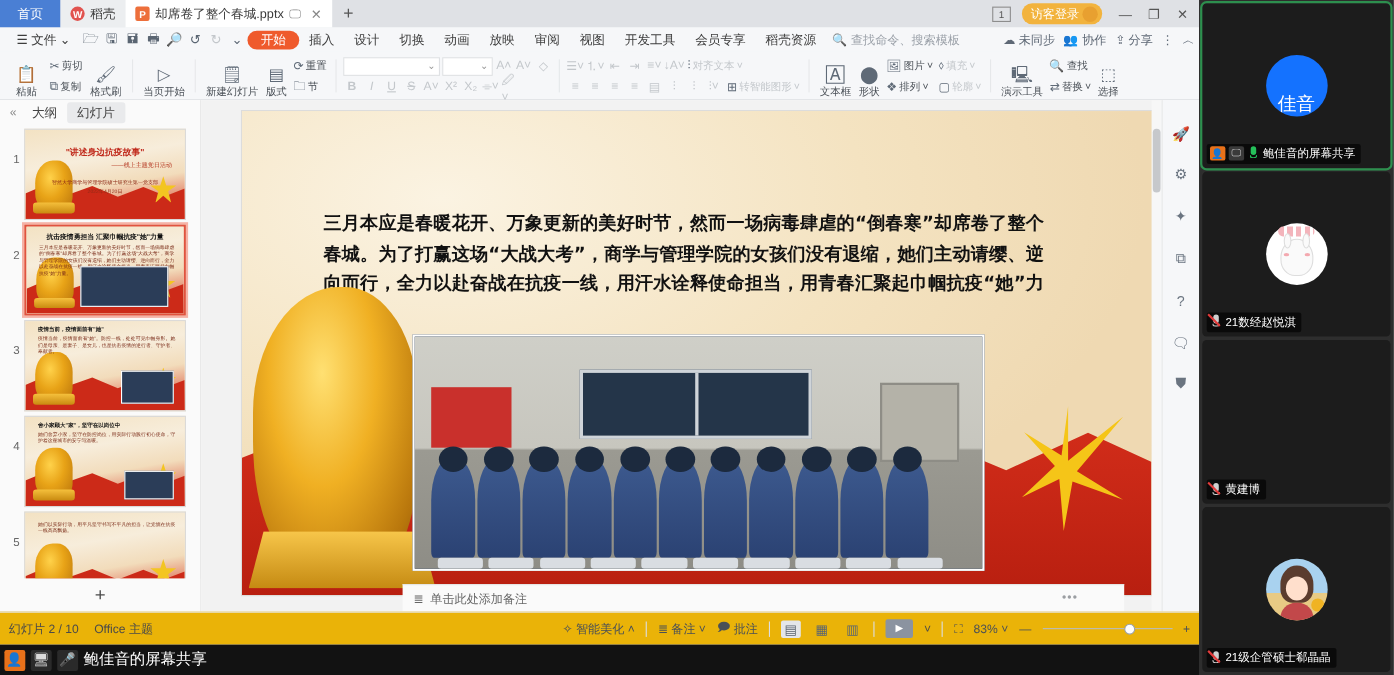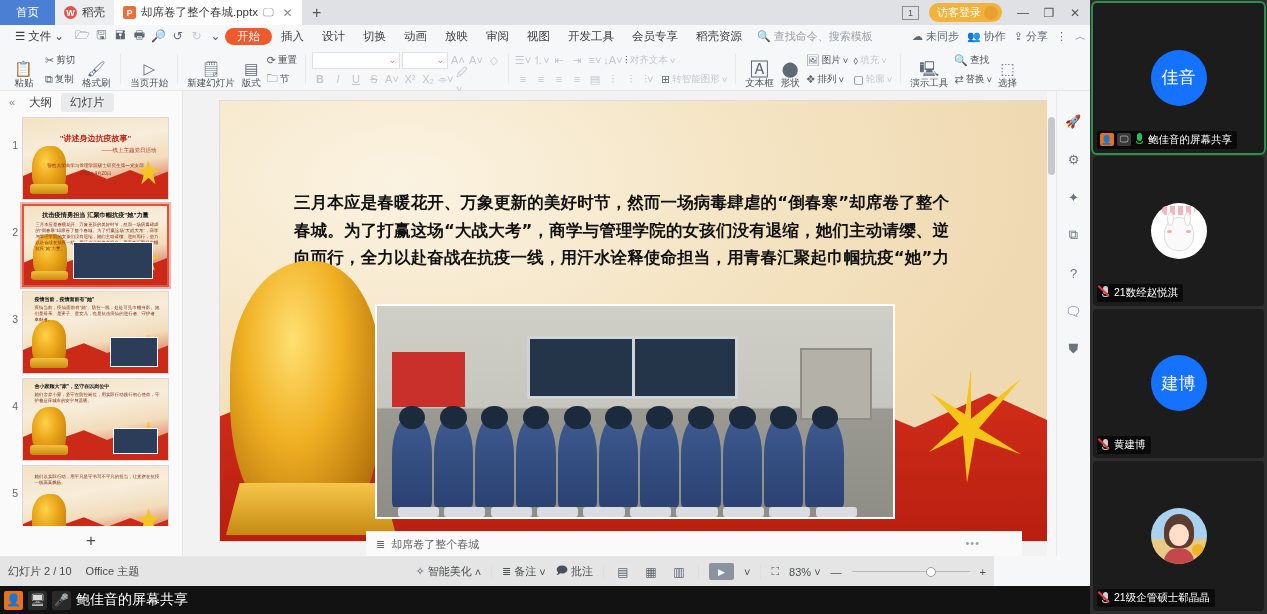--- a/index.html
+++ b/index.html
@@ -119,21 +119,21 @@
       border-left:6px solid #555; border-bottom:8px solid transparent; border-right:4px solid transparent; transform:rotate(-18deg);}
 
   .notesbar{ position:absolute; left:183px; right:34px; bottom:0; height:25px; background:#fafafa; border-top:1px solid #e5e5e5; display:flex; align-items:center; gap:6px; padding-left:10px; font-size:11px; color:#666;}
   .dots3{ position:absolute; right:42px; bottom:7px; letter-spacing:1px; color:#9b9ea2; font-size:11px;}
 
   
   .rail { position:absolute; right:0; top:0; width:34px; height:100%; background:#f6f7f9; border-left:1px solid #e8e8e8; display:flex; flex-direction:column; align-items:center; gap:18px; padding-top:20px;}
   .railico { width:20px; height:20px; display:flex; align-items:center; justify-content:center; color:#6a7480; font-size:13px;}
 
   
-  .statusbar{ position:absolute; left:0; bottom:28px; width:994px; height:30px; background:#e5e5e5; border-top:1px solid #e6e8ea; display:flex; align-items:center; padding:0 8px; font-size:11px; color:#4a4a4a; gap:14px;}
+  .statusbar{ position:absolute; left:0; bottom:28px; width:1090px; height:30px; background:#eab308; border-top:1px solid #e6e8ea; display:flex; align-items:center; padding:0 8px; font-size:11px; color:#4a4a4a; gap:14px;}
   .st-right{ margin-left:auto; display:flex; align-items:center; gap:10px;}
   .st-item{ display:flex; align-items:center; gap:3px; color:#4a5057;}
   .vsep{ width:1px; height:14px; background:#dcdee1;}
   .viewbtn{ width:18px;height:16px; display:flex;align-items:center;justify-content:center; color:#5b6571; font-size:12px;}
   .viewbtn.sel{ background:#e4e6e9; border-radius:2px;}
   .playbtn{ width:25px;height:17px;background:#8b93a0;color:#fff; display:flex;align-items:center;justify-content:center; font-size:9px; border-radius:2px;}
   .zoomslider{ position:relative; width:118px; height:14px; display:flex; align-items:center;}
   .zs-track{ position:absolute; left:0; right:0; height:1px; background:#b8bcc1;}
   .zs-knob{ position:absolute; left:74px; width:10px; height:10px; border-radius:50%; background:#fff; border:1px solid #9aa0a6;}
 
@@ -142,21 +142,21 @@
   .sb-ico{ width:19px; height:19px; display:flex;align-items:center;justify-content:center; border-radius:2px; font-size:12px;}
   .sb-orange{ background:#e8711a; color:#fff;}
   .sb-dark{ background:#2a2a2a; color:#dadada;}
   .sb-txt{ color:#fff; font-size:14px;}
 
   
   #meet { position:absolute; right:0; top:0; width:177px; height:614px; background:#2e2e2e; padding:3px; display:flex; flex-direction:column; gap:3px;}
   .tile { position:relative; flex:1; background:#1c1c1c; border-radius:4px; display:flex; align-items:center; justify-content:center; overflow:hidden;}
   .tile.active { outline:2px solid #2d8f4e; }
   .av { width:56px; height:56px; border-radius:50%; display:flex; align-items:center; justify-content:center; color:#fff; font-size:17px; overflow:hidden;}
-  .av.blue{ background:#1472ff;}
+  .av.blue{ background:#1472ff;align-items:flex-end;}
   .av.white{ background:#fff;}
   .smiley{ width:38px;height:38px;border-radius:50%; background:#e9cd56; border:2px solid #6b5c14; position:relative;}
   .smiley:before,.smiley:after{content:"";position:absolute;top:11px;width:3px;height:6px;background:#3d3405;border-radius:2px;}
   .smiley:before{left:9px;} .smiley:after{right:9px;}
   .smouth{position:absolute;left:8px;bottom:9px;width:20px;height:9px;border-bottom:2.5px solid #3d3405;border-radius:0 0 12px 12px;}
   .bunny{ width:56px;height:56px;border-radius:50%;background:#fff;position:relative;}
   .bunny .bflower{position:absolute;top:3px;left:11px;width:33px;height:9px;background:repeating-linear-gradient(90deg,#f3b4bb 0 5px,#fff 5px 8px); border-radius:6px;}
   .bunny .bbody{position:absolute;left:13px;top:14px;width:30px;height:34px;background:#fafafa;border:1.5px solid #ddd;border-radius:50% 50% 44% 44%;}
   .bunny .bear{position:absolute;top:9px;width:7px;height:14px;background:#fafafa;border:1.5px solid #ddd;border-radius:50%;}
   .bunny .bear.l{left:16px;} .bunny .bear.r{right:16px;}
@@ -581,21 +581,21 @@
                 <div class="ph-shoe" style="left:85%"></div>
             </div>
           </div>
         </div>
         <div class="cursor-arrow"></div>
         <div class="scroll-v">
             <div class="thumbbar"></div>
           </div>
         <div class="notesbar">
           <span>≣</span>
-          <span>却席卷了整个春城</span>
+          <span>单击此处添加备注</span>
           <span class="dots3">•••</span>
         </div>
       </div>
 
       <div class="rail">
         <div class="railico">🚀</div>
         <div class="railico">⚙</div>
         <div class="railico">✦</div>
         <div class="railico">⧉</div>
         <div class="railico">?</div>
@@ -688,23 +688,20 @@
       <div class="label">
         <span class="micico muted">
             <span class="b"></span>
             <span class="st"></span>
           </span>
         <span class="nm">21数经赵悦淇</span>
       </div>
     </div>
 
     <div class="tile">
-      <div class="av blue">
-          <span>建博</span>
-        </div>
       <div class="label">
         <span class="micico muted">
             <span class="b"></span>
             <span class="st"></span>
           </span>
         <span class="nm">黄建博</span>
       </div>
     </div>
 
 

